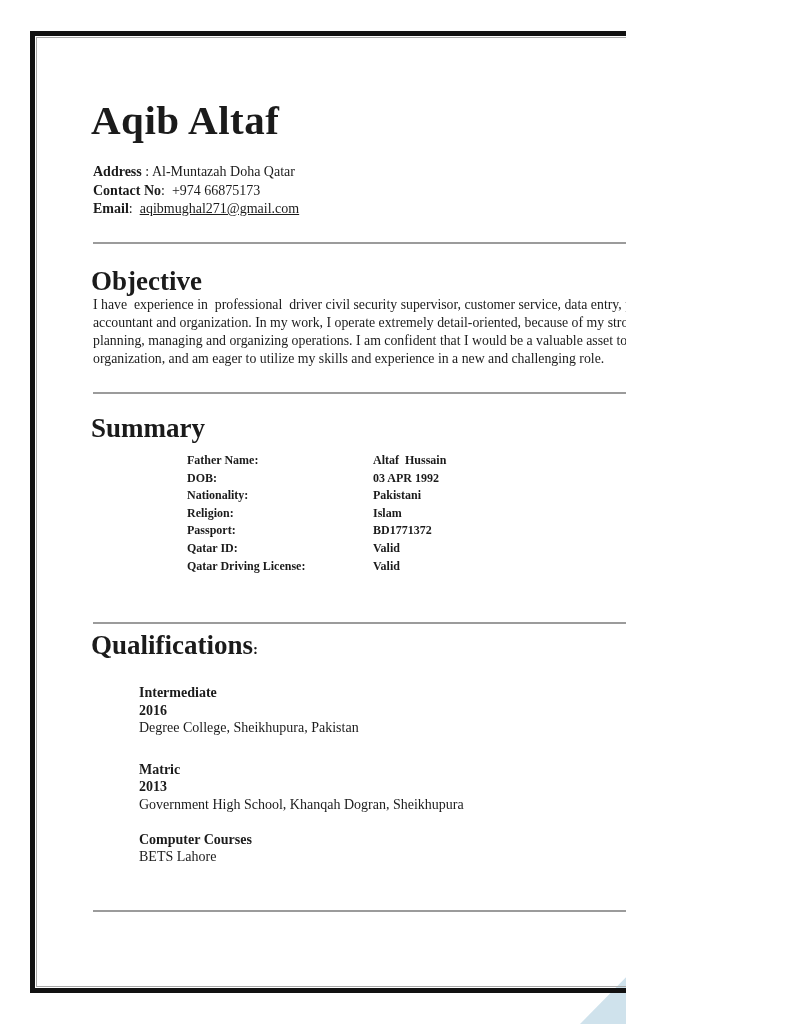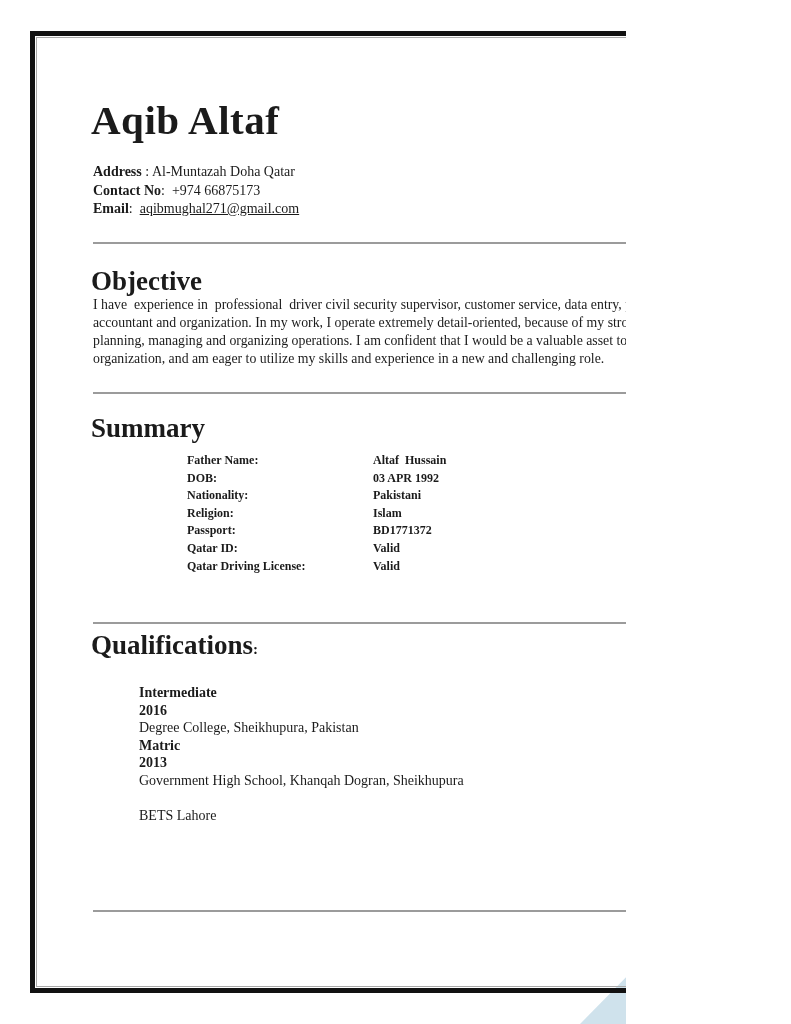--- a/index.html
+++ b/index.html
@@ -98,21 +98,21 @@
   .sum-label { width: 186px; }
   .sum-value { white-space: pre-wrap; }
 
   .quals {
     position: absolute;
     left: 139px; top: 684px;
     font-size: 14px;
     line-height: 17.6px;
   }
   .qual-title, .qual-year { font-weight: bold; }
-  .qual-entry-2 { }
+  .qual-entry-2 { margin-top: 24px; }
   .qual-entry-3 { margin-top: 17px; }
 
   .page-number {
     position: absolute;
     left: 701px; top: 926px;
     width: 38px;
     text-align: center;
     font-family: "Liberation Sans", "DejaVu Sans", sans-serif;
     font-size: 45px;
     color: #fdfefe;
@@ -192,20 +192,21 @@
         <div class="qual-title">Intermediate</div>
         <div class="qual-year">2016</div>
         <div class="qual-institution">Degree College, Sheikhupura, Pakistan</div>
       </div>
       <div class="qual-entry qual-entry-2">
         <div class="qual-title">Matric</div>
         <div class="qual-year">2013</div>
         <div class="qual-institution">Government High School, Khanqah Dogran, Sheikhupura</div>
       </div>
       <div class="qual-entry qual-entry-3">
+        <div class="qual-title">Computer Courses</div>
         <div class="qual-year"></div>
         <div class="qual-institution">BETS Lahore</div>
       </div>
     </div>
 
     <div class="rule" style="top: 910px; background: rgb(155, 155, 155);"></div>
 
   </div>
 
   <div class="frame" style="border-color: rgb(18, 18, 18);"></div>

